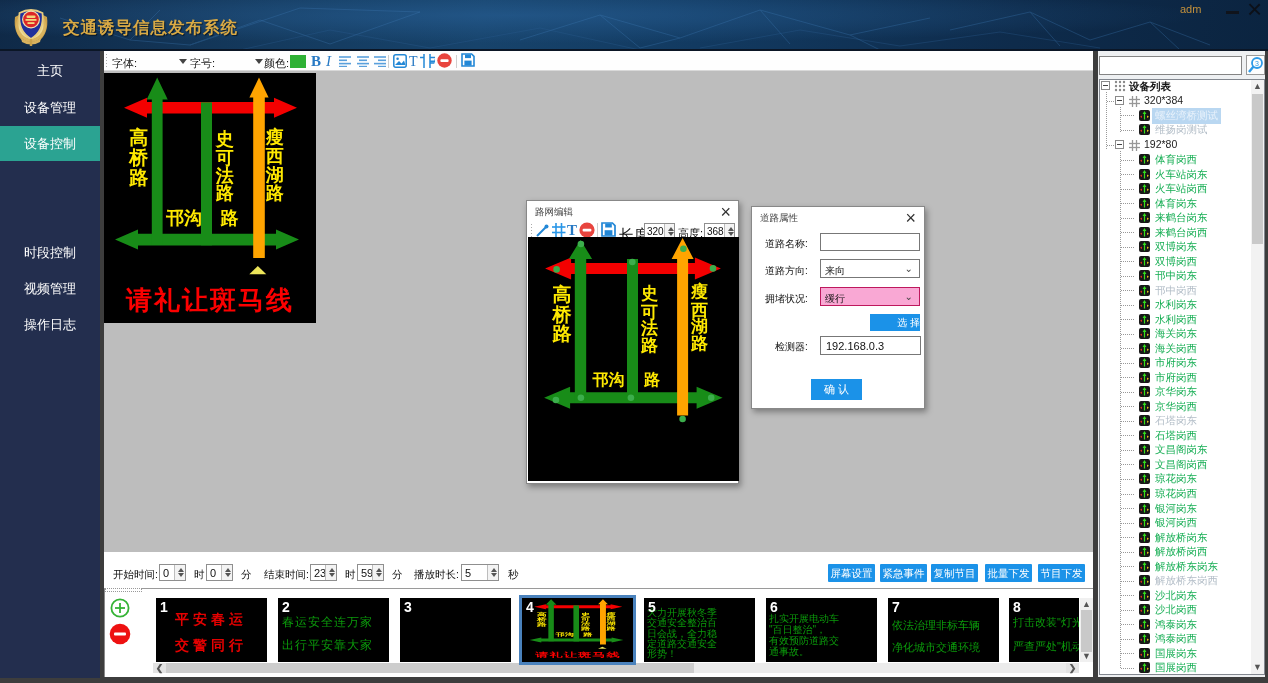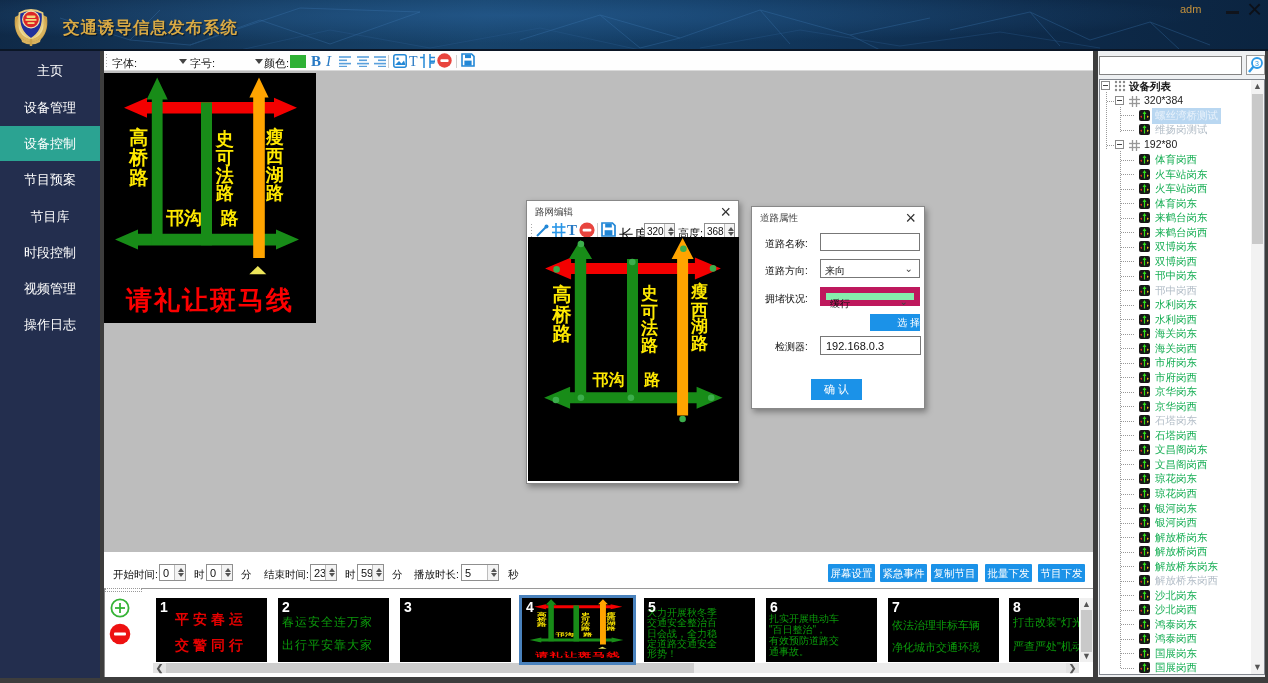--- a/index.html
+++ b/index.html
@@ -96,22 +96,20 @@
 <div class="tt">交通诱导信息发布系统</div>
 <div id="adm">adm</div>
 <div id="minbtn"></div>
 <div id="closebtn">×</div>
 </div>
 
 <div id="sidebar">
 <div class="mitem" style="top:39px">设备管理</div>
 <div class="mitem" style="top:2px">主页</div>
 <div class="mitem act" style="top:75px">设备控制</div>
-<div class="mitem" style="top:111px">节目预案</div>
-<div class="mitem" style="top:148px">节目库</div>
 <div class="mitem" style="top:184px">时段控制</div>
 <div class="mitem" style="top:220px">视频管理</div>
 <div class="mitem" style="top:256px">操作日志</div>
 </div>
 <div id="toolbar"></div>
 <div id="grayarea"></div>
 <div id="controlbar"></div>
 <div id="thumbarea"></div>
 <div class="abs" style="left:105px;top:588px;width:37px;height:4px;border:1px dotted #999;background:#fff;z-index:3"></div>
 
@@ -397,21 +395,21 @@
 </div>
 
 <div class="dlg" style="left:751px;top:206px;width:174px;height:203px;z-index:6">
 <div class="dtitle">道路属性</div>
     <div class="dclose" style="right:8px;top:4px">×</div>
 <div class="abs" style="left:13px;top:30px;font-size:10px;color:#111">道路名称:</div>
 <div class="abs" style="left:68px;top:26px;width:100px;height:18px;border:1px solid #777;background:#fff"></div>
 <div class="abs" style="left:13px;top:57px;font-size:10px;color:#111">道路方向:</div>
 <div class="abs" style="left:68px;top:52px;width:100px;height:19px;border:1px solid #777;background:#fff;font-size:10px;color:#111;padding:4px 0 0 4px">来向<span style="position:absolute;right:6px;top:3px;font-size:10px;color:#444">⌄</span></div>
 <div class="abs" style="left:13px;top:85px;font-size:10px;color:#111">拥堵状况:</div>
-<div class="abs" style="left:68px;top:80px;width:100px;height:19px;border:6px solid #be185d;background:#86efac;font-size:10px;color:#111;padding:4px 0 0 4px">缓行<span style="position:absolute;right:6px;top:3px;font-size:10px;color:#444">⌄</span></div>
+<div class="abs" style="left:68px;top:80px;width:100px;height:19px;border:1px solid #be185d;background:#f9a8d4;font-size:10px;color:#111;padding:4px 0 0 4px">缓行<span style="position:absolute;right:6px;top:3px;font-size:10px;color:#444">⌄</span></div>
 <div class="abs" style="left:118px;top:107px;width:50px;height:17px;background:#1b92e8;color:#fff;font-size:10px;text-align:right;line-height:17px">选 择</div>
 <div class="abs" style="left:23px;top:133px;font-size:10px;color:#111">检测器:</div>
 <div class="abs" style="left:68px;top:129px;width:101px;height:19px;border:1px solid #777;background:#fff;font-size:11px;color:#111;padding:3px 0 0 5px">192.168.0.3</div>
 <div class="abs" style="left:59px;top:172px;width:51px;height:21px;background:#1b92e8;color:#fff;font-size:11px;text-align:center;line-height:21px">确 认</div>
 </div>
 
 <div id="rpanel"></div>
 <div id="searchbox"></div>
 <div id="magbtn">
     <svg width="17" height="18" style="position:absolute;left:0px;top:0px">

